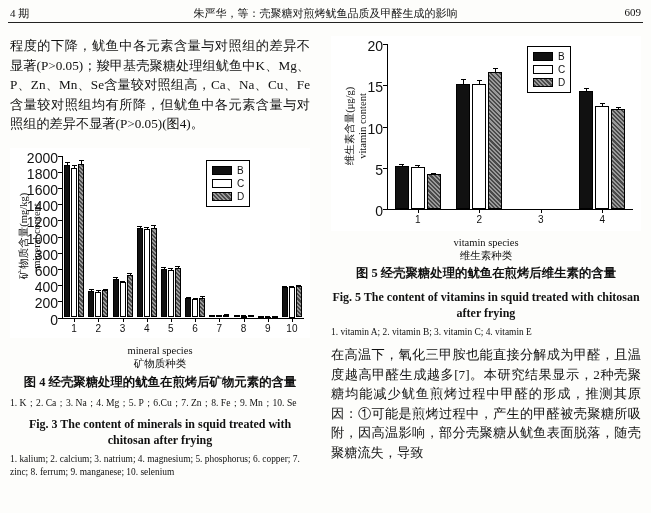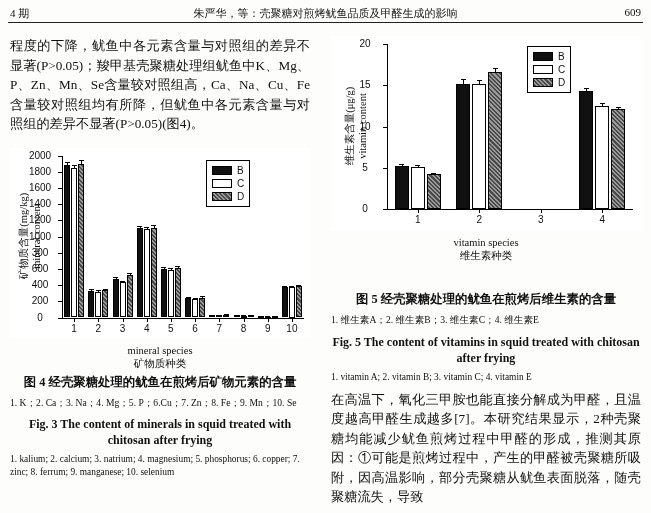--- a/index.html
+++ b/index.html
@@ -49,22 +49,22 @@
   }
   .figkeys-en{
     font-size:9.4px;line-height:13px;text-align:left;margin-top:5px;
   }
 
   
   .chart{position:relative;background:#fff;}
   .axis-line{position:absolute;background:#000;}
   .tick{position:absolute;background:#000;width:1px;height:4px;}
   .ticklbl{
-    position:absolute;font-size:10px;font-family:"Liberation Sans",sans-serif;
-    text-align:center;
+    position:absolute;font-size:14px;font-family:"Liberation Sans",sans-serif;
+    text-align:right;
   }
   .xlbl{
     position:absolute;font-size:10px;font-family:"Liberation Sans",sans-serif;
     text-align:center;
   }
   .bar{position:absolute;border:1px solid #000;box-sizing:border-box;}
   .bar.b{background:#111;}
   .bar.c{background:#fff;}
   .bar.d{background:#6e6e6e;
      background-image:repeating-linear-gradient(45deg,#4a4a4a 0 1.5px,#9a9a9a 1.5px 3px);}
@@ -340,22 +340,21 @@
             <div>维生素含量(μg/g)</div>
             <div class="en">vitamin content</div>
           </div>
         </div>
 
       <div class="axtitle" id="fig5-xt" style="left:0;top:200px;width:310px;">
         <div>vitamin species</div>
         <div>维生素种类</div>
       </div>
 
-      <div class="figcap-cn" style="margin-top:60px;">图 5   经壳聚糖处理的鱿鱼在煎烤后维生素的含量</div>
-      <div class="figkeys">1. 维生素A；2. 维生素B；3. 维生素C；4. 维生素E</div>
+      <div class="figcap-cn" style="margin-top:34px;">图 5   经壳聚糖处理的鱿鱼在煎烤后维生素的含量</div>
       <div class="figcap-en">Fig. 5   The content of vitamins in squid treated with chitosan after frying</div>
       <div class="figkeys-en">1. vitamin A; 2. vitamin B; 3. vitamin C; 4. vitamin E</div>
     </div>
 
     <div class="para" style="margin-top:6px;">在高温下，氧化三甲胺也能直接分解成为甲醛，且温度越高甲醛生成越多[7]。本研究结果显示，2种壳聚糖均能减少鱿鱼煎烤过程中甲醛的形成，推测其原因：①可能是煎烤过程中，产生的甲醛被壳聚糖所吸附，因高温影响，部分壳聚糖从鱿鱼表面脱落，随壳聚糖流失，导致</div>
   </div>
 
 </div>
 
 </body></html>

